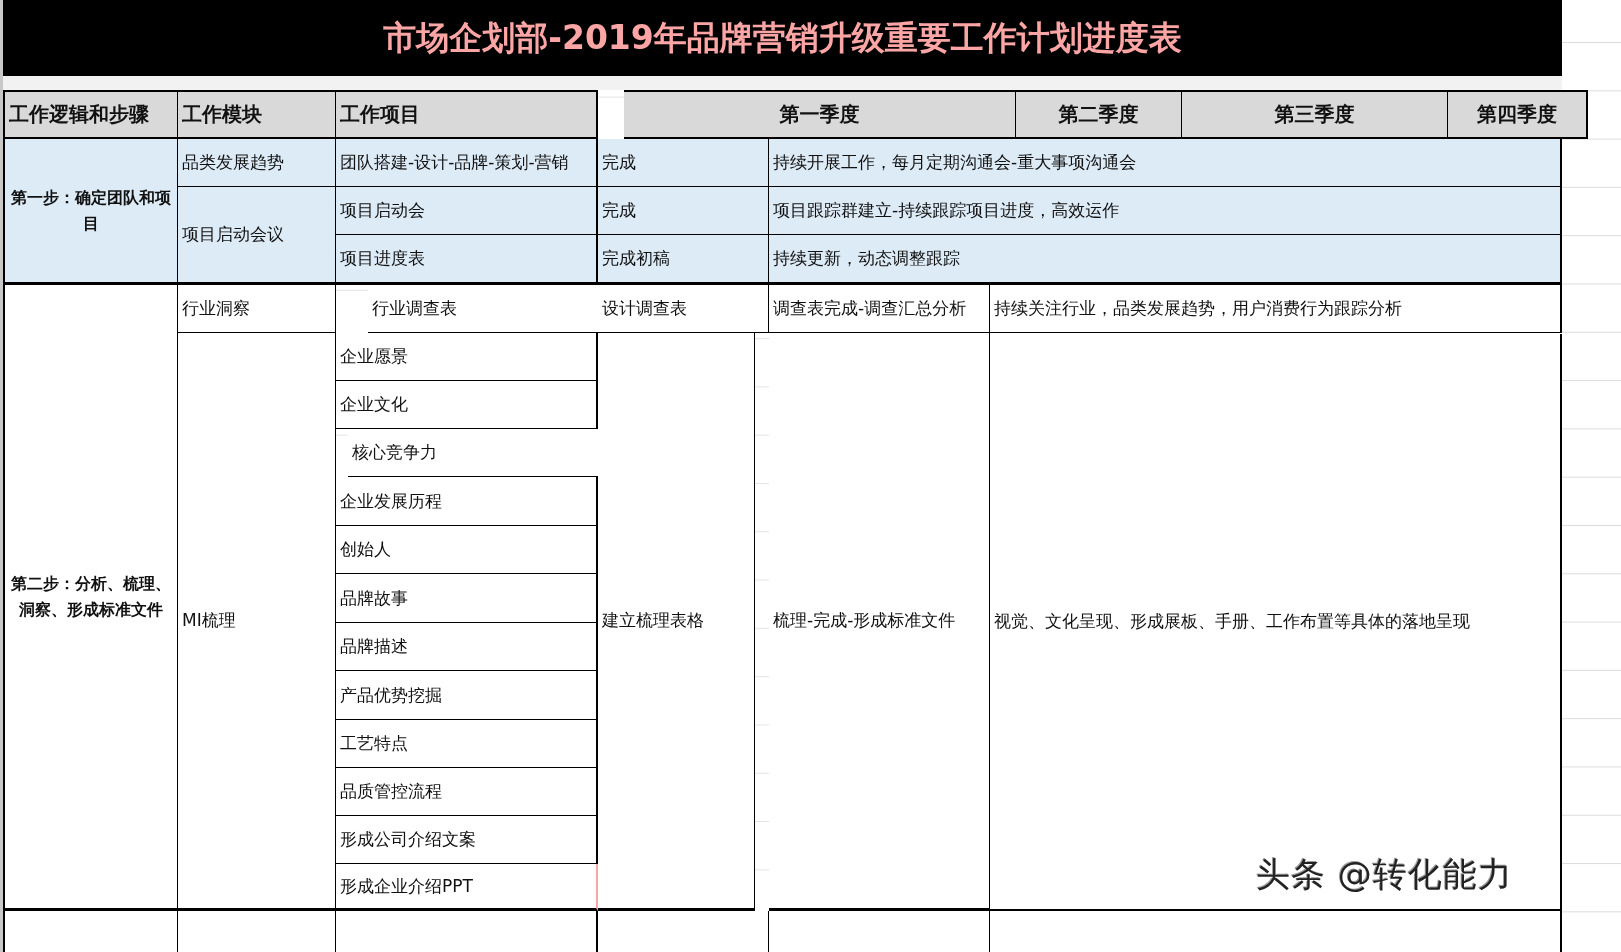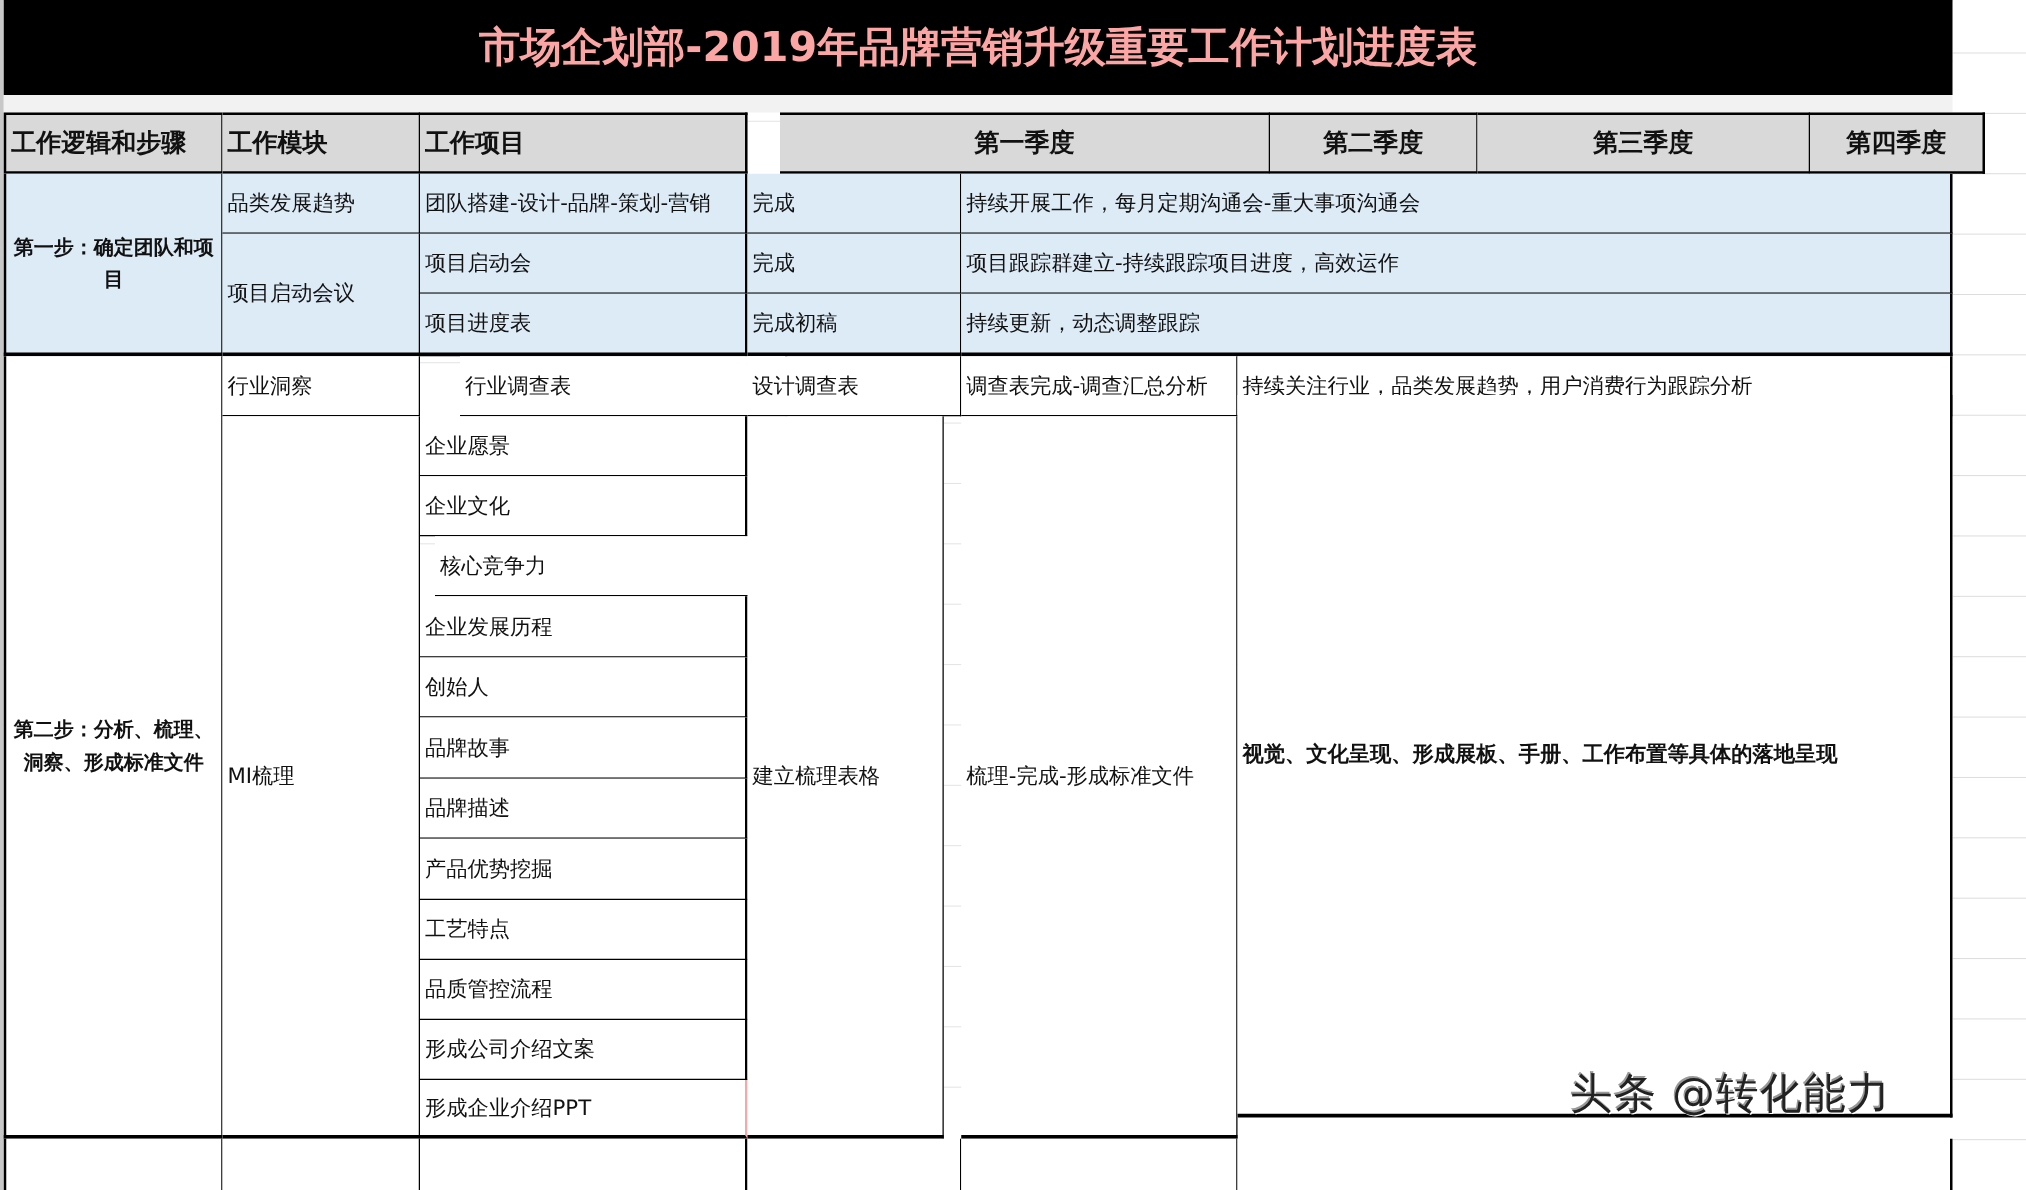--- a/index.html
+++ b/index.html
@@ -78,21 +78,21 @@
 <div class="cell white" style="left:336px;top:574px;width:262px;height:49px;border-right:2px solid #000;">品牌故事</div>
 <div class="cell white" style="left:336px;top:623px;width:262px;height:48px;border-right:2px solid #000;">品牌描述</div>
 <div class="cell white" style="left:336px;top:671px;width:262px;height:49px;border-right:2px solid #000;">产品优势挖掘</div>
 <div class="cell white" style="left:336px;top:720px;width:262px;height:48px;border-right:2px solid #000;">工艺特点</div>
 <div class="cell white" style="left:336px;top:768px;width:262px;height:48px;border-right:2px solid #000;">品质管控流程</div>
 <div class="cell white" style="left:336px;top:816px;width:262px;height:48px;border-right:2px solid #000;">形成公司介绍文案</div>
 <div class="cell white thickb" style="left:336px;top:864px;width:262px;height:47px;border-right:2px solid #fca5a5;">形成企业介绍PPT</div>
 
 <div class="cell white thickb" style="left:598px;top:333px;width:157px;height:578px;">建立梳理表格</div>
 <div class="cell white thickb" style="left:769px;top:333px;width:221px;height:578px;">梳理-完成-形成标准文件</div>
-<div class="cell white thickb thickr" style="left:990px;top:316px;width:572px;height:578px;font-weight:bold;">视觉、文化呈现、形成展板、手册、工作布置等具体的落地呈现</div>
+<div class="cell white thickb thickr" style="left:990px;top:334px;width:572px;height:578px;">视觉、文化呈现、形成展板、手册、工作布置等具体的落地呈现</div>
 
 <div class="cell white thickl" style="left:3px;top:911px;width:175px;height:41px;border-bottom:none;"></div>
 <div class="cell white" style="left:178px;top:911px;width:158px;height:41px;border-bottom:none;"></div>
 <div class="cell white" style="left:336px;top:911px;width:262px;height:41px;border-bottom:none;border-right:2px solid #000;"></div>
 <div class="cell white" style="left:598px;top:911px;width:171px;height:41px;border-bottom:none;"></div>
 <div class="cell white" style="left:769px;top:911px;width:221px;height:41px;border-bottom:none;"></div>
 <div class="cell white thickr" style="left:990px;top:911px;width:572px;height:41px;border-bottom:none;"></div>
 
 <div class="watermark">头条 @转化能力</div>
 

